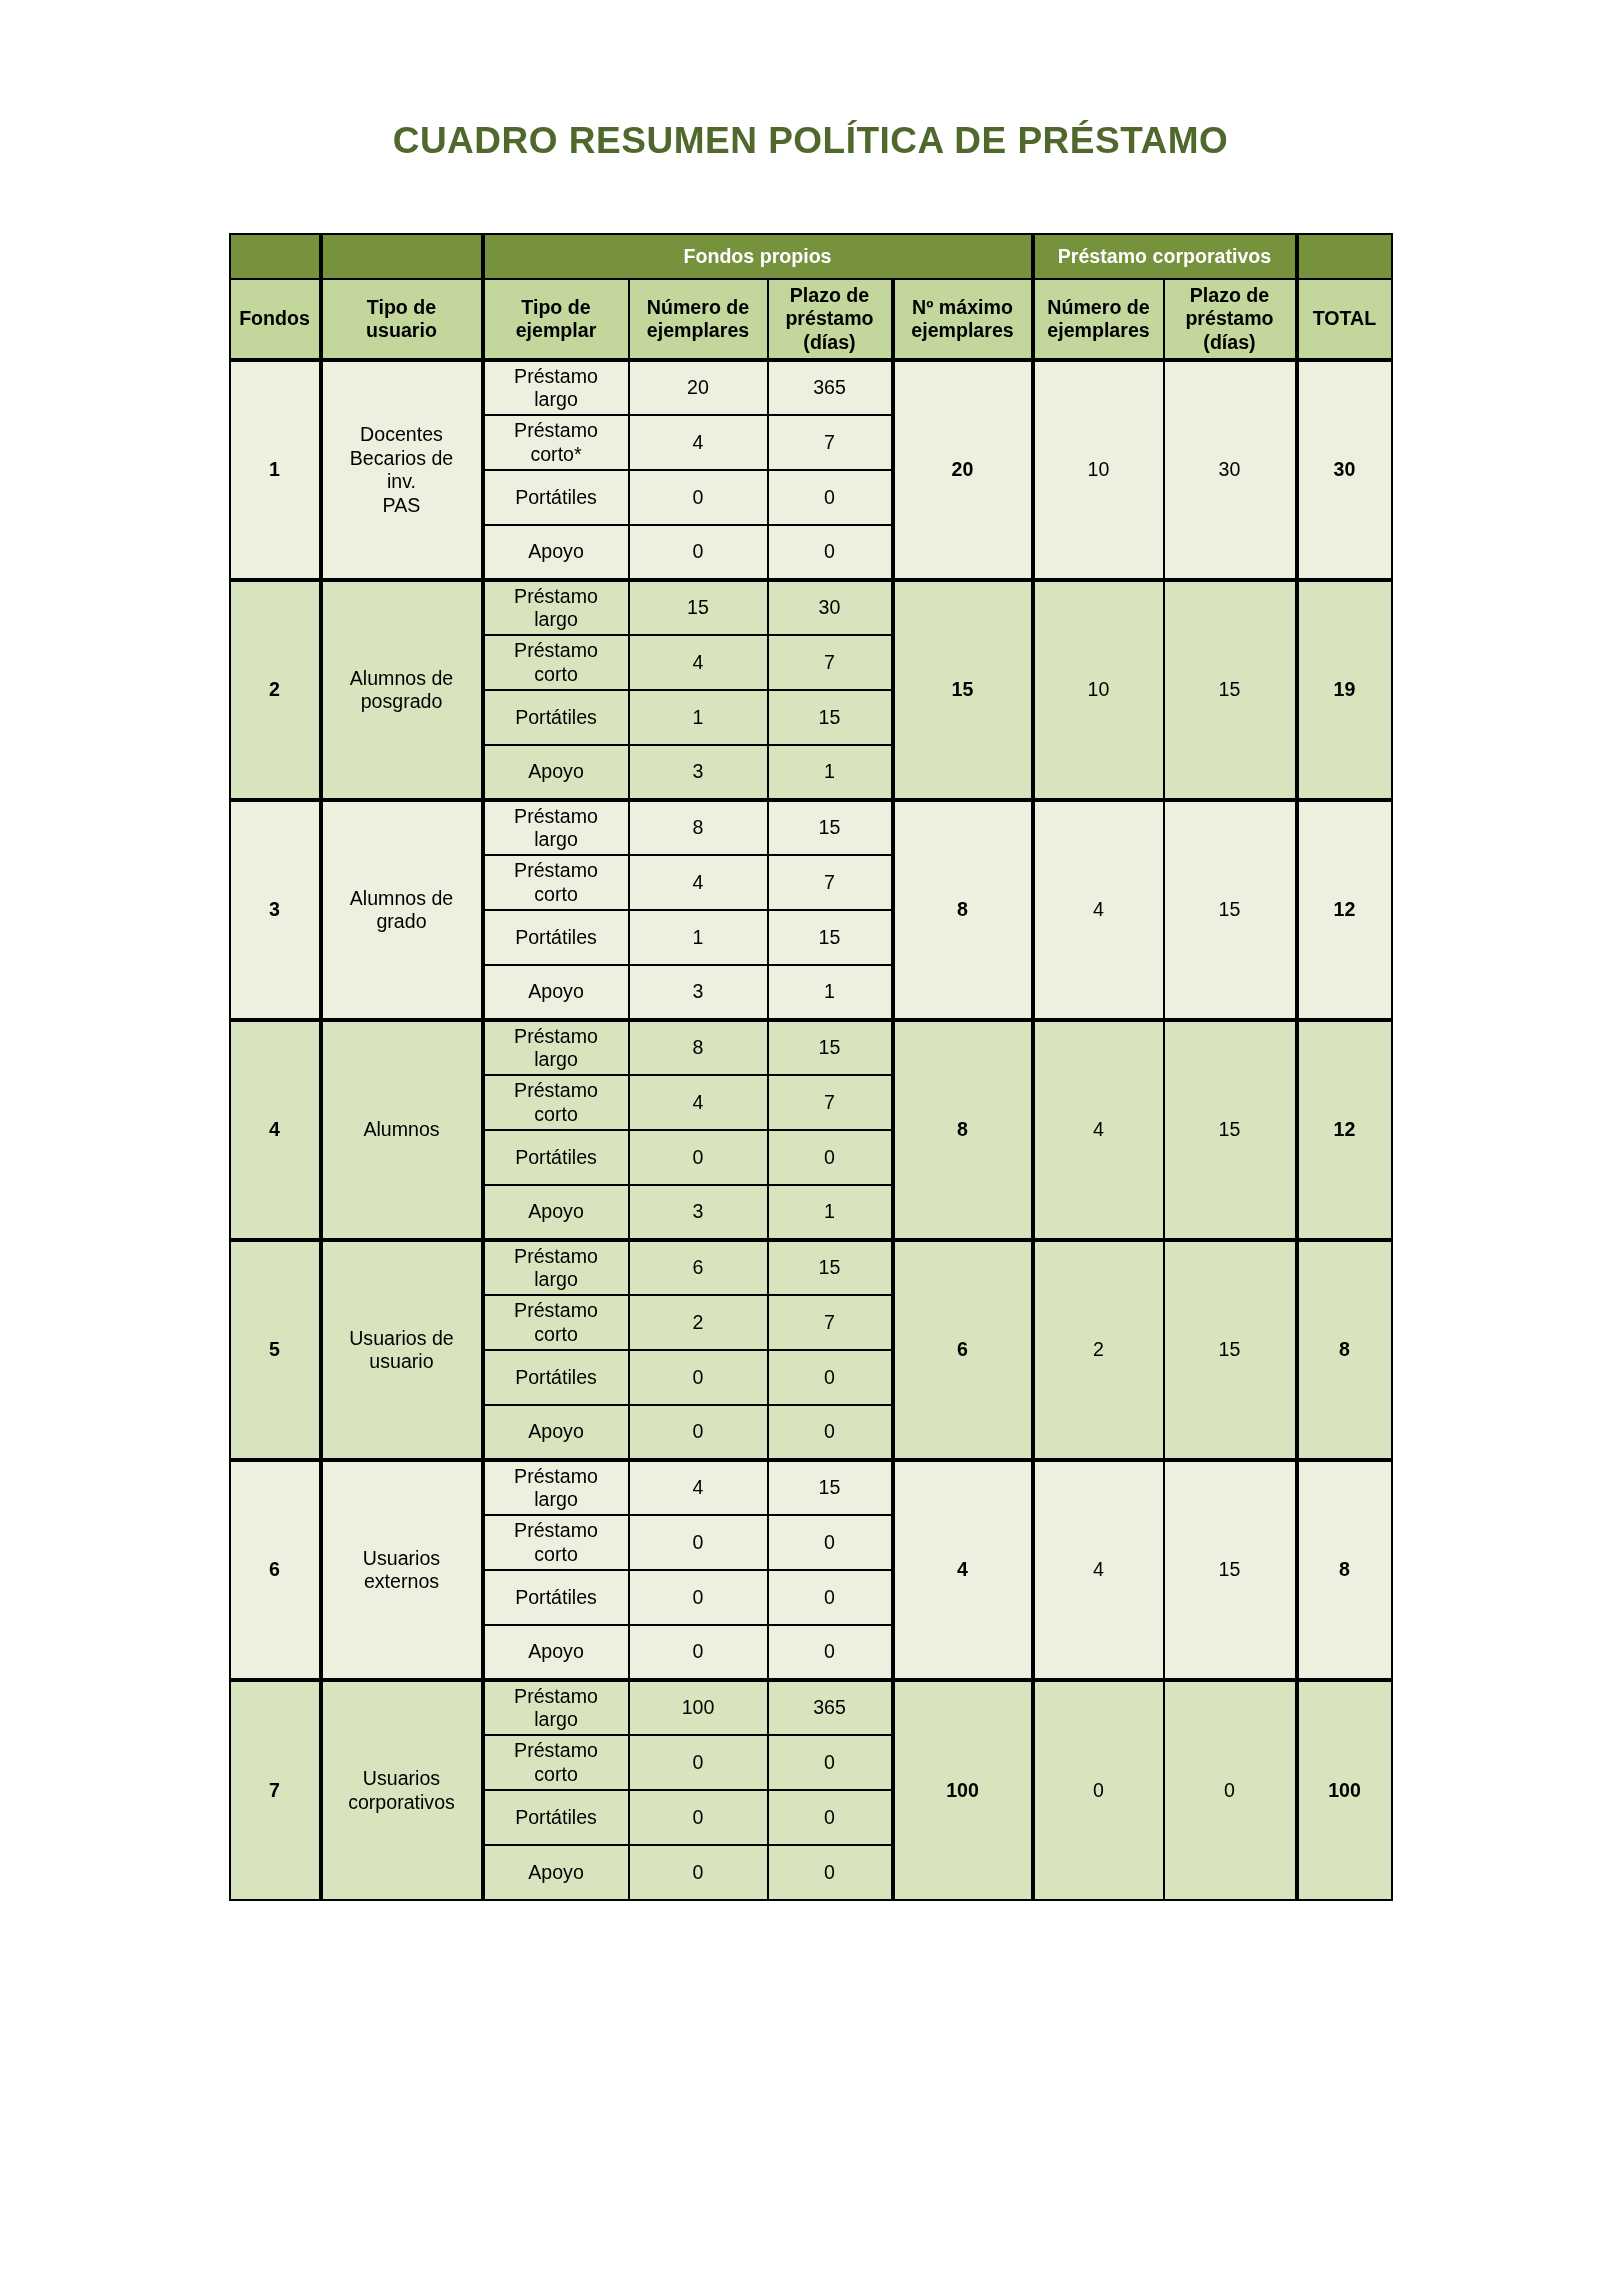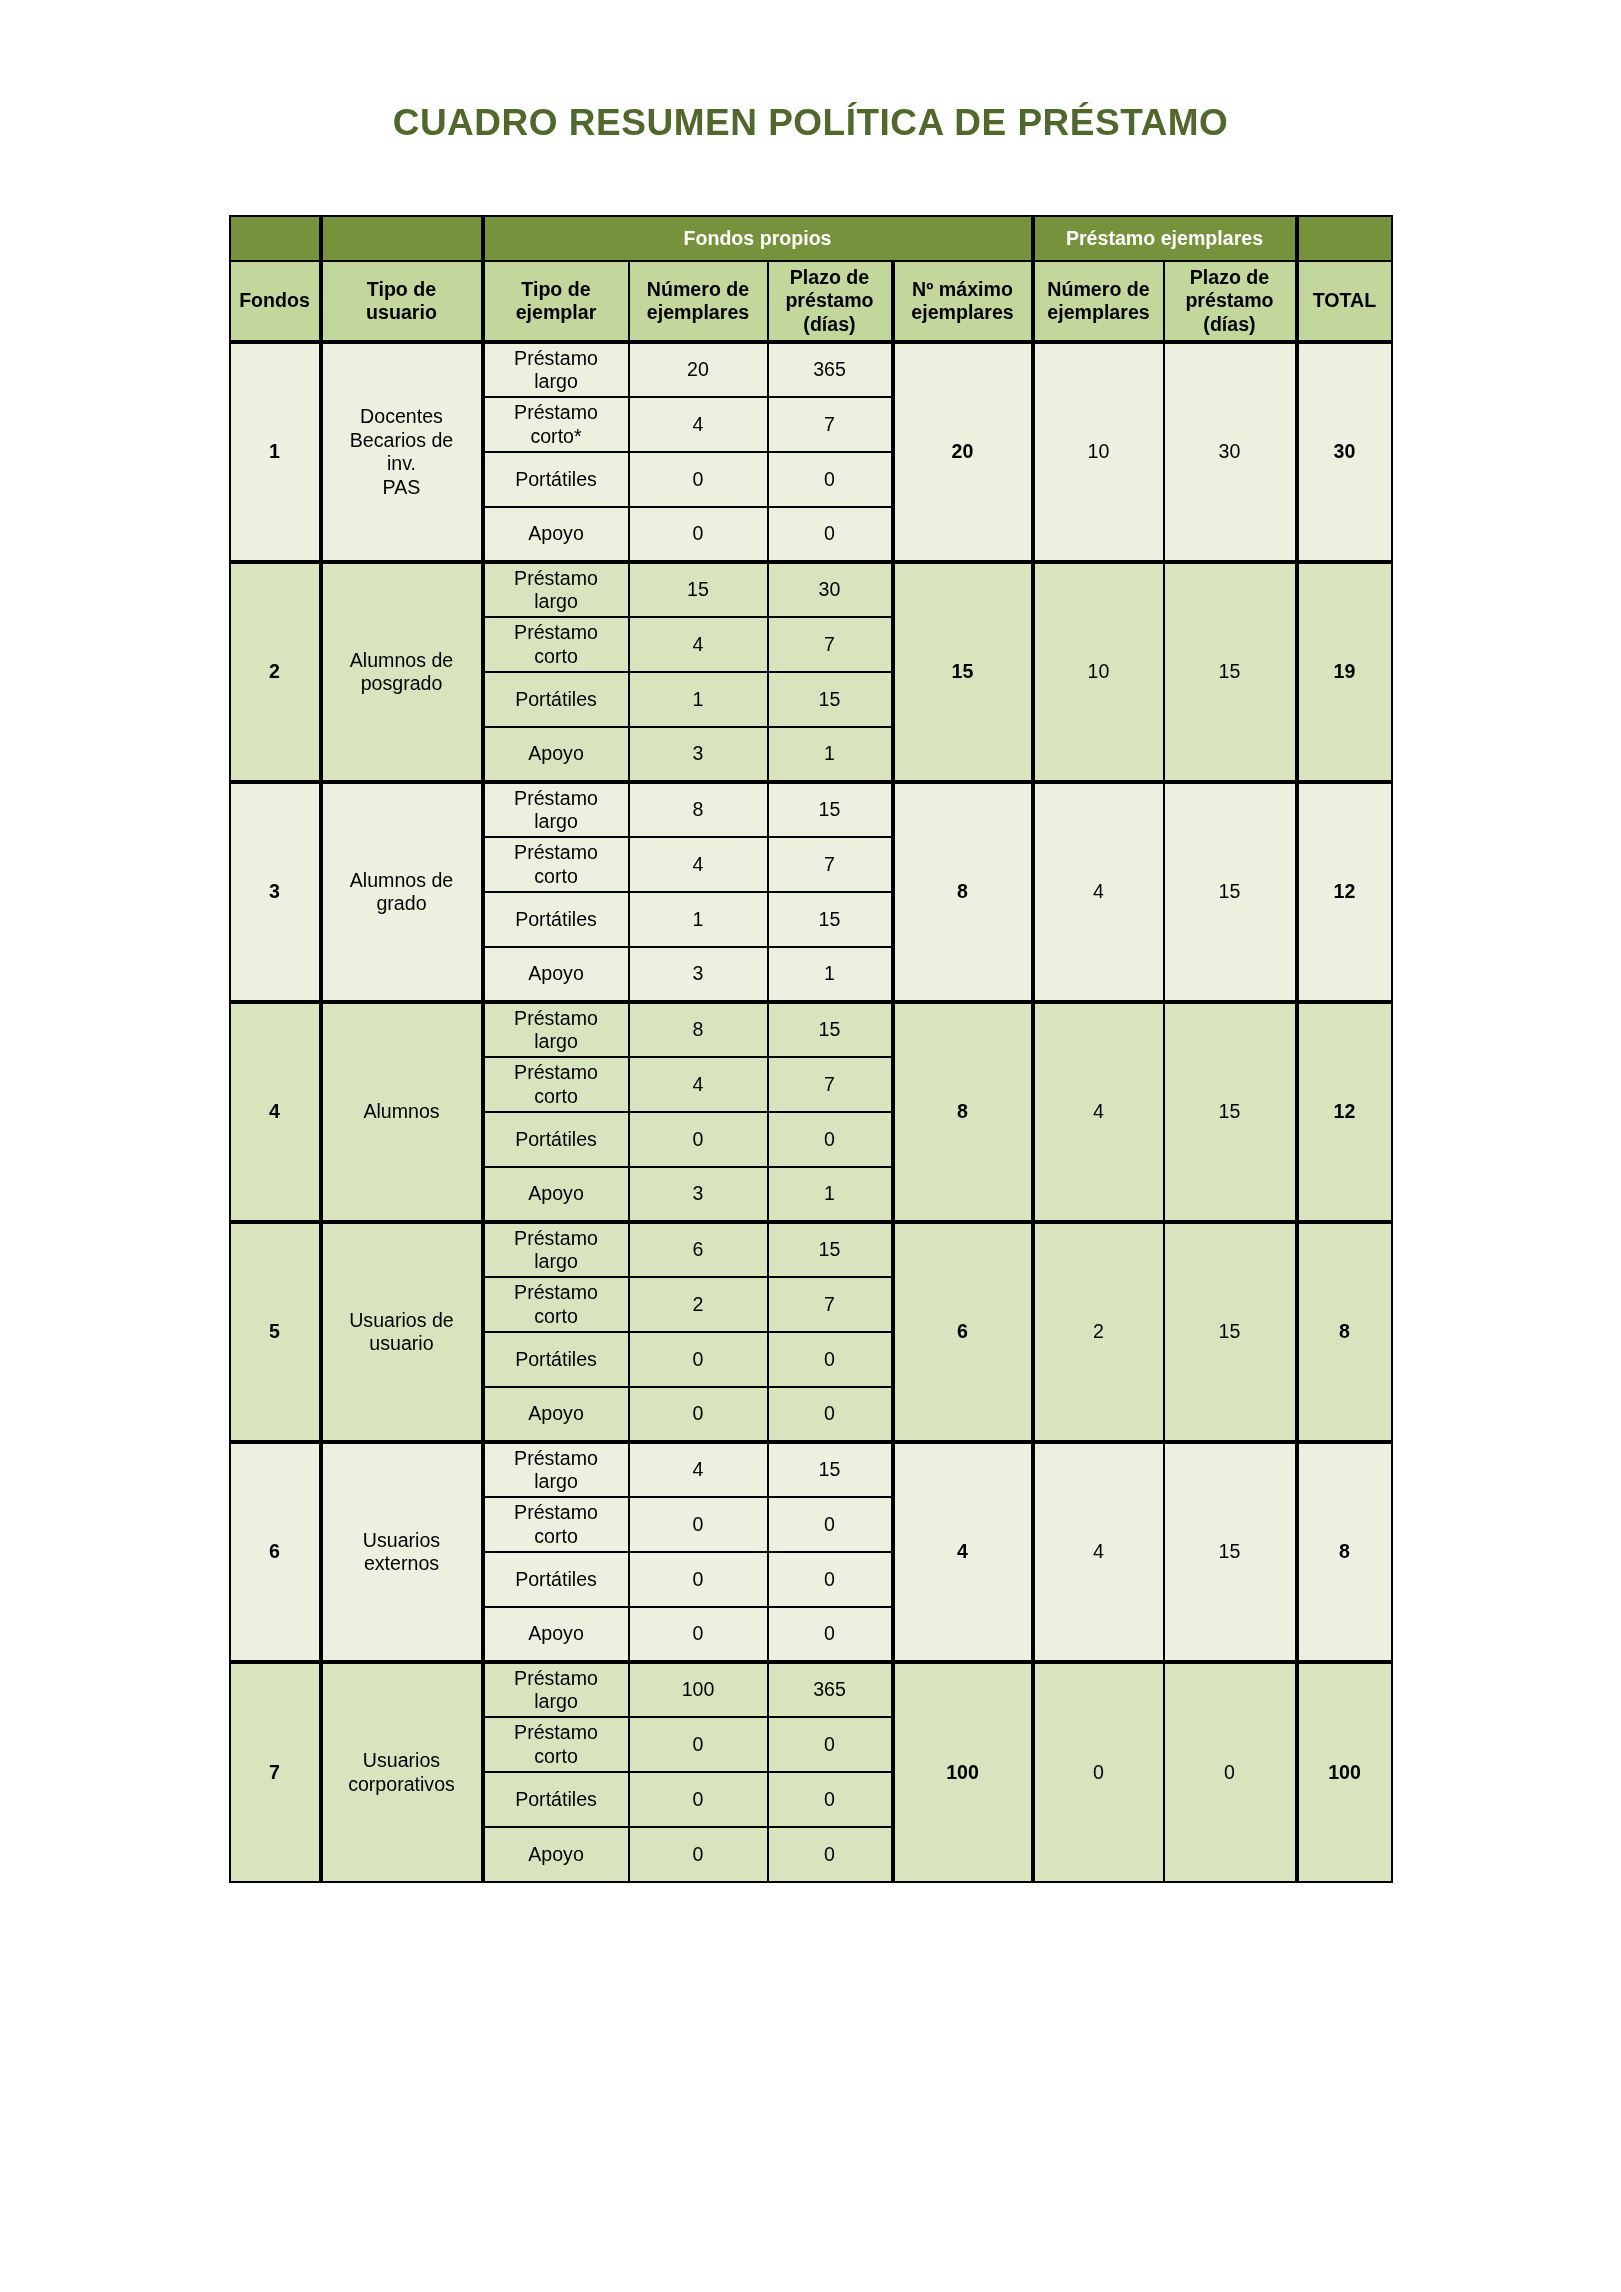--- a/index.html
+++ b/index.html
@@ -6,22 +6,22 @@
   .page {
     position: relative;
     width: 1621px;
     height: 2293px;
     background: #ffffff;
     font-family: "Liberation Sans", sans-serif;
     color: #000000;
     overflow: hidden;
   }
   .title {
-    padding-top: 94px;
-    margin: 8px;
+    padding-top: 120px;
+    margin: 0;
     text-align: center;
     font-size: 37px;
     font-weight: bold;
     color: #50682c;
     letter-spacing: 0.5px;
   }
   table.policy {
     margin: 71px auto 0 auto;
     border-collapse: collapse;
     table-layout: fixed;
@@ -75,21 +75,21 @@
         <col style="width:140px">
       <col style="width:131px">
         <col style="width:133px">
         <col style="width:95px">
     </colgroup>
     <thead>
       <tr class="band-row">
         <th></th>
         <th class="sepL"></th>
         <th class="sepL" colspan="4">Fondos propios</th>
-        <th class="sepL" colspan="2">Préstamo ejemplares</th>
+        <th class="sepL" colspan="2">Préstamo corporativos</th>
         <th class="sepL"></th>
       </tr>
       <tr class="head-row">
         <th>Fondos</th>
         <th class="sepL">Tipo de
 usuario</th>
         <th class="sepL">Tipo de
 ejemplar</th>
         <th>Número de
 ejemplares</th>

